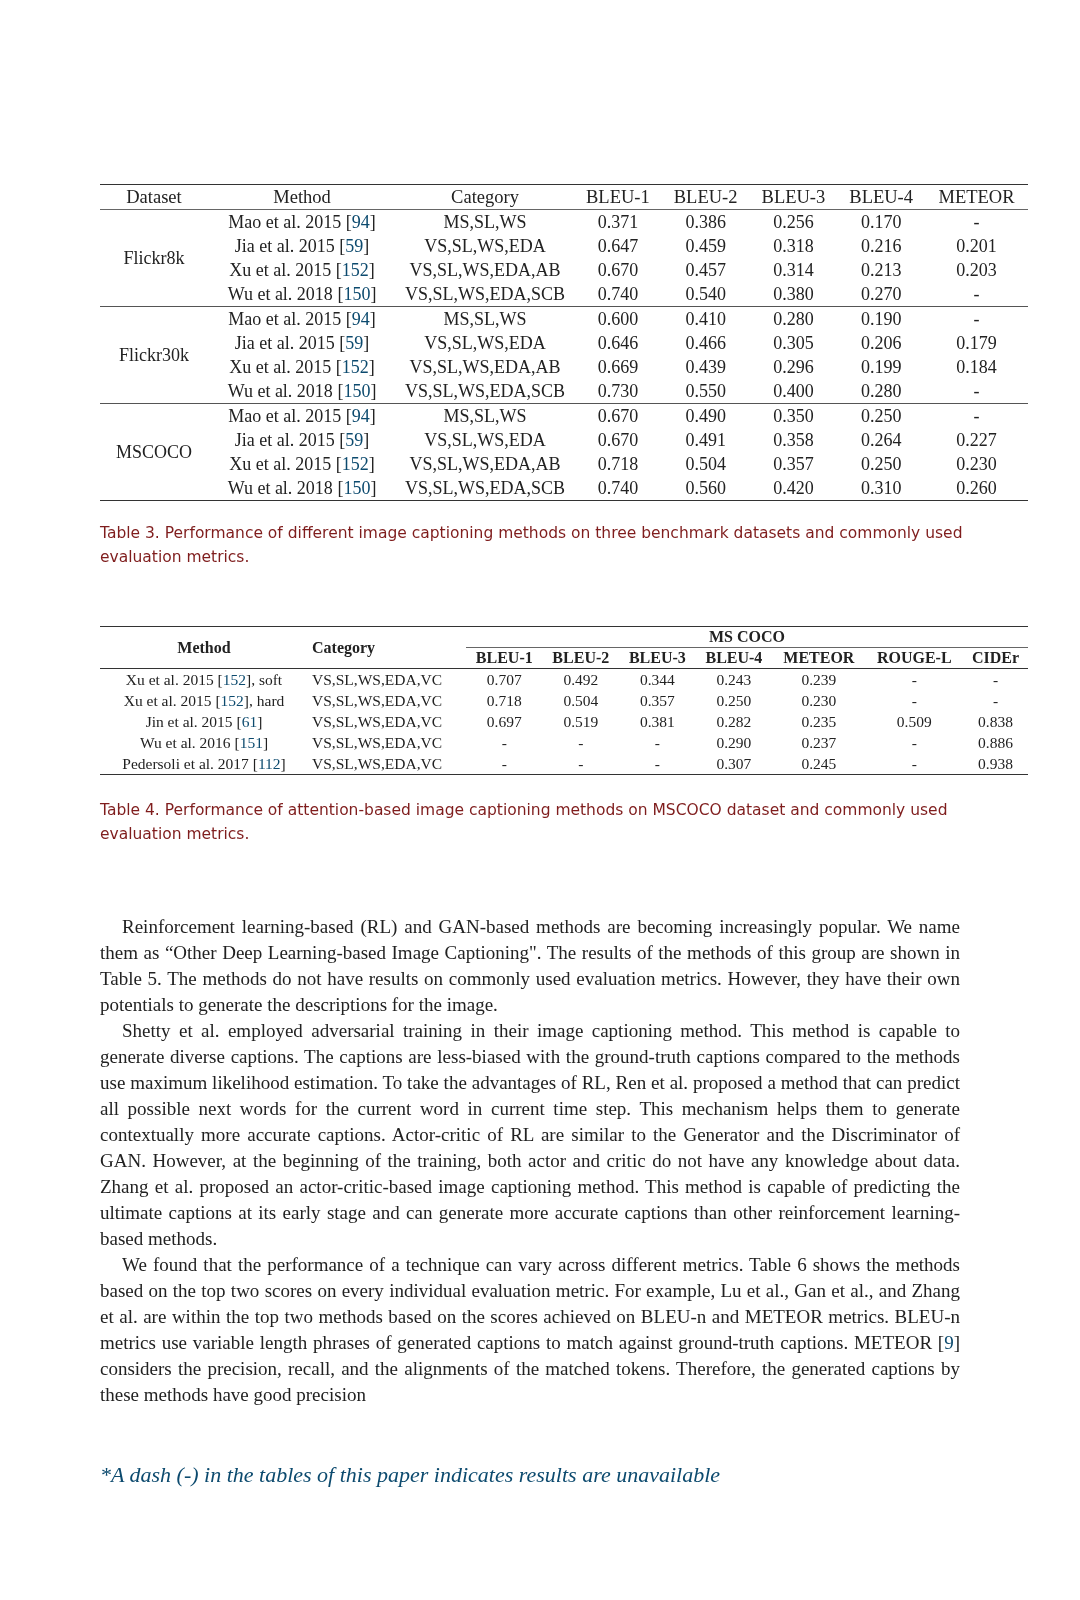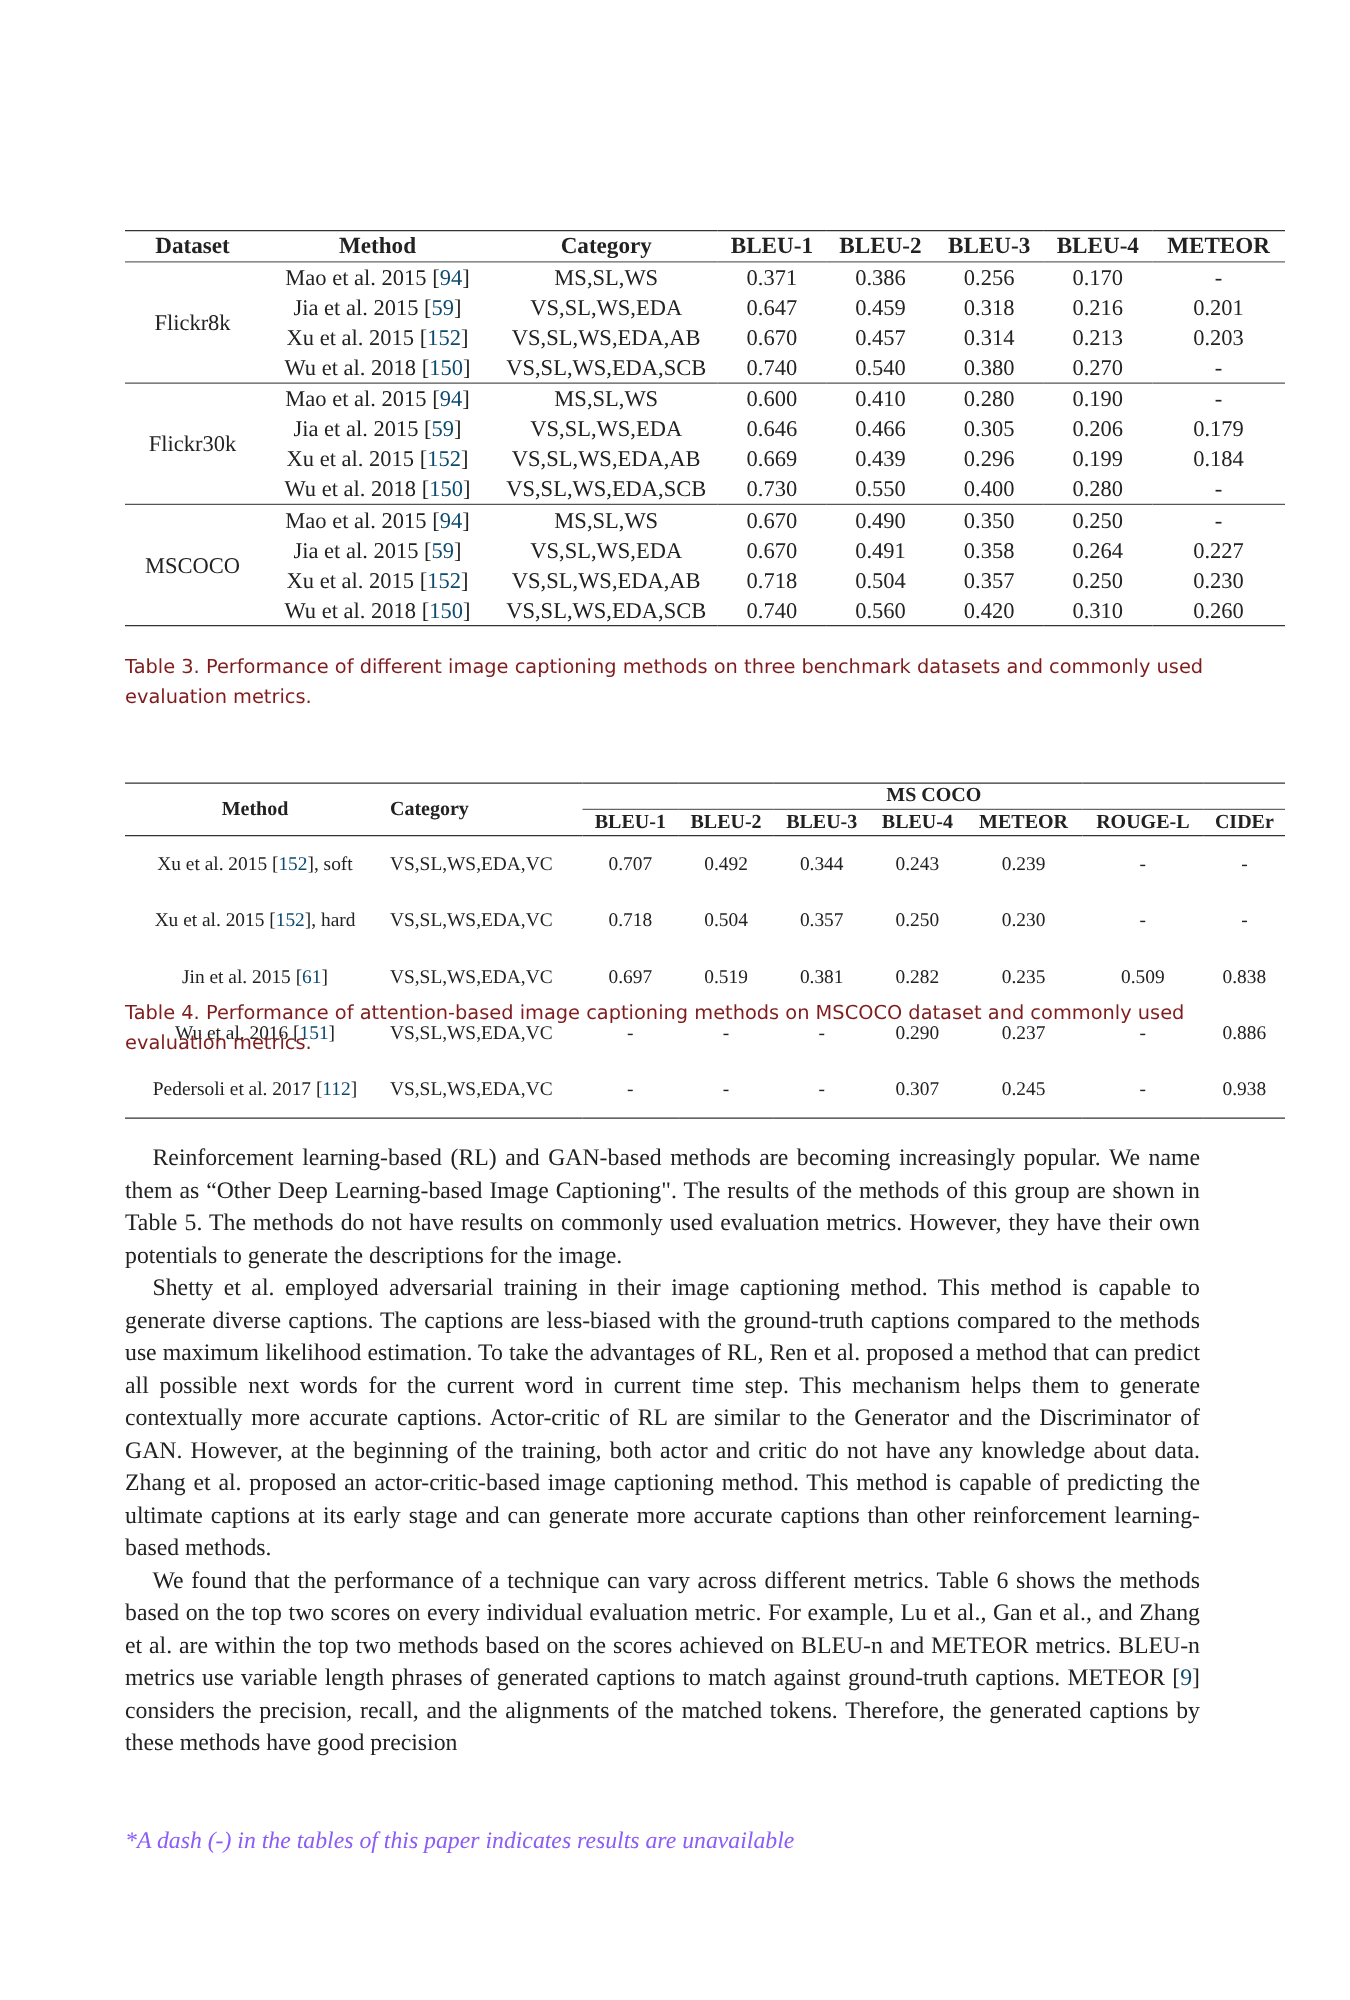--- a/index.html
+++ b/index.html
@@ -6,42 +6,42 @@
     body {
       width: 1080px; height: 1600px; position: relative; overflow: hidden;
       font-family: "Liberation Serif", "DejaVu Serif", serif; color: #222;
     }
     .page { position: absolute; left: 100px; top: 0; width: 860px; }
     table { border-collapse: collapse; width: 100%; font-family: "Liberation Serif", serif; }
     .cite { color: #0c4a6e; }
 
     
     #t3 { position: absolute; top: 184px; left: 0; width: 928px; font-size: 18px; }
-    #t3 th { font-weight: bold; font-size: 18.5px; padding: 2px 4px 1px; text-align: center; border-top: 1.5px solid #333; border-bottom: 1.2px solid #666; margin-top: 11px; }
+    #t3 th { font-weight: normal; font-size: 18.5px; padding: 2px 4px 1px; text-align: center; border-top: 1.5px solid #333; border-bottom: 1.2px solid #666; margin-top: 11px; }
     #t3 td { text-align: center; padding: 0 4px; height: 24px; line-height: 24px; }
     #t3 tr.grp-end td { border-bottom: 1.2px solid #555; }
     #t3 tr.last td { border-bottom: 1.5px solid #333; }
     #t3 td.dataset { vertical-align: middle; }
 
     .caption { position: absolute; left: 0; font-family: "DejaVu Sans", sans-serif; font-size: 15.5px; line-height: 24px; color: #7f1d1d; width: 880px; }
     #cap3 { top: 521px; }
     #cap4 { top: 798px; }
 
     
     #t4 { position: absolute; top: 626px; left: 0; width: 928px; font-size: 15.5px; }
     #t4 th { font-weight: bold; font-size: 16px; padding: 1px 4px; text-align: center; }
     #t4 thead tr.top th { border-top: 1.5px solid #333; }
     #t4 th.mscoco { border-bottom: 1.2px solid #666; text-align: center; }
     #t4 thead tr.sub th { border-bottom: 1.2px solid #333; }
-    #t4 td { text-align: center; padding: 12px 4px; height: 21px; line-height: 21px; }
+    #t4 td { text-align: center; padding: 0 4px; height: 21px; line-height: 21px; }
     #t4 tr.last td { border-bottom: 1.5px solid #333; }
 
     .body-text { position: absolute; left: 0; top: 914px; width: 860px; font-size: 19px; line-height: 26px; text-align: justify; color: #222; }
     .body-text p { margin: 0; text-indent: 22px; }
-    .footnote { position: absolute; left: 0; top: 1462px; font-size: 19px; font-style: italic; color: #8b5cf6; }
+    .footnote { position: absolute; left: 0; top: 1462px; font-size: 22px; font-style: italic; color: #0c4a6e; }
   </style>
 </head>
 <body>
 
 <div class="page">
 
   <table id="t3">
     <thead>
       <tr>
         <th style="width:100px">Dataset</th>

